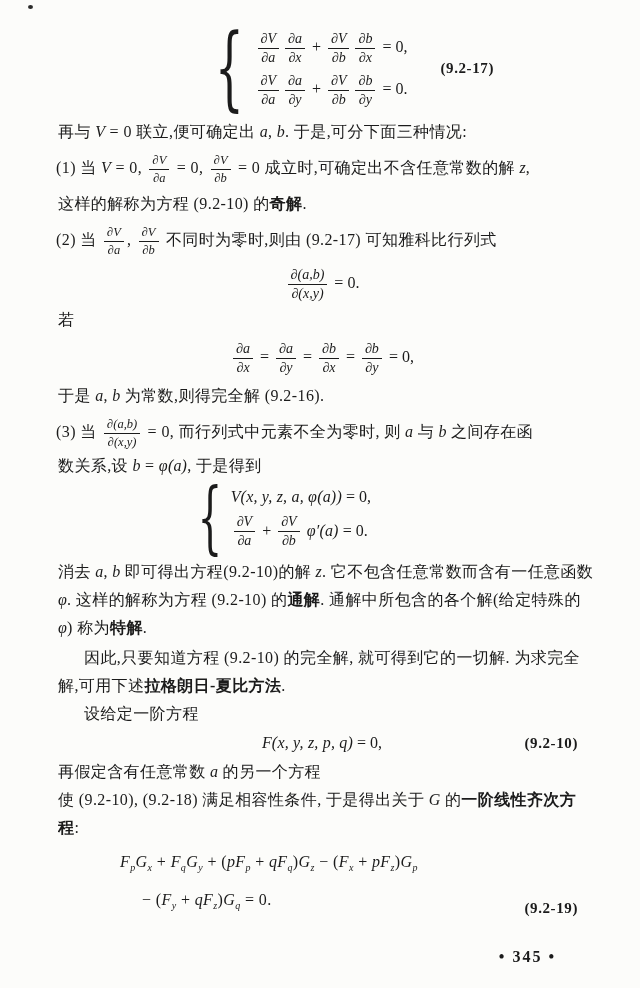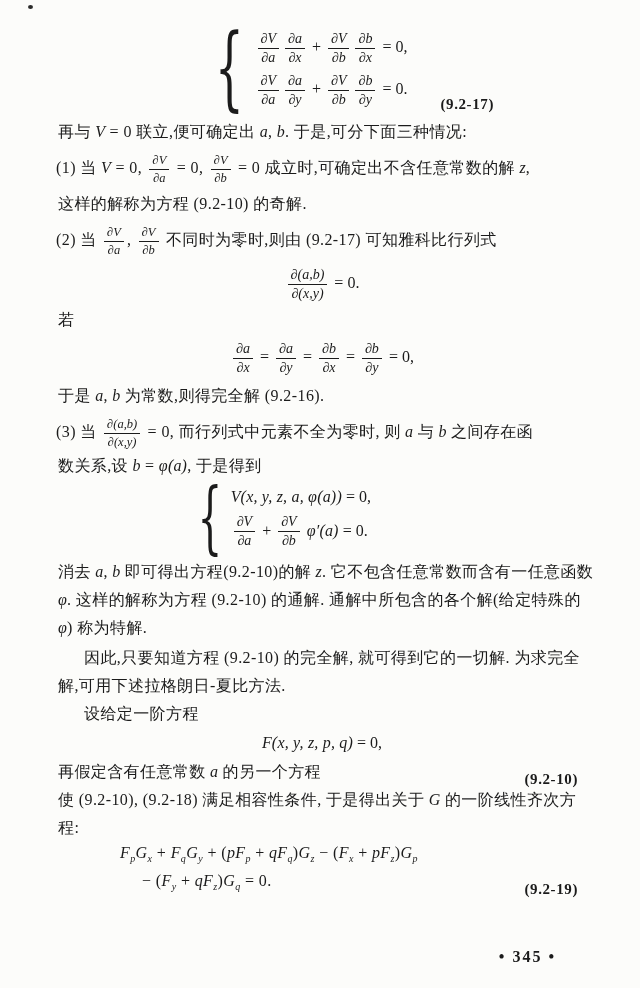--- a/index.html
+++ b/index.html
@@ -13,46 +13,46 @@
     box-sizing:border-box;
     padding:24px 26px 0 30px;
     overflow:hidden;
   }
   .speck{position:absolute;left:28px;top:5px;width:5px;height:4px;background:#2a2a2a;border-radius:50%;}
   .line,.fline{font-size:16px;letter-spacing:0.4px;white-space:nowrap;overflow:hidden;}
   .line{line-height:28px;margin-left:28px;}
   .fline{line-height:40px;}
   .indent{padding-left:26px;}
   .it{font-style:italic;letter-spacing:0.2px;}
-  .bd{font-weight:400;}
+  .bd{font-weight:700;}
   .vr{font-style:italic;}
   sub{font-size:10px;vertical-align:-4px;font-style:italic;}
   
   .frac{display:inline-block;text-align:center;vertical-align:middle;font-size:12.5px;line-height:1.15;font-style:italic;margin:0 3px;letter-spacing:0;}
   .frac .num{display:block;padding:0 3px 1px;}
   .frac .den{display:block;border-top:1.4px solid #1b1b1b;padding:1px 3px 0;}
   
   .sys{position:relative;display:flex;align-items:center;}
   .sys17{margin-left:170px;margin-top:2px;margin-bottom:8px;width:330px;}
   .sys2{margin-left:155px;margin-top:2px;margin-bottom:6px;width:340px;}
   .brace{font-family:"DejaVu Serif",serif;font-weight:400;line-height:0.9;transform:scaleX(0.5);transform-origin:center;margin-right:-4px;color:#1b1b1b;}
   .b17{font-size:92px;}
   .b2{font-size:78px;}
   .sysbody{display:block;}
   .eqrow{font-size:16px;white-space:nowrap;}
   .r-tall{line-height:42px;}
   .r-short{line-height:27px;}
   .sys .frac,.ceq .frac{font-size:14px;}
   .eqlabel{position:absolute;right:36px;font-size:15px;letter-spacing:0.6px;font-weight:600;}
-  .lab-mid{top:50%;transform:translateY(-50%);margin-top:36px;}
+  .lab-mid{top:50%;transform:translateY(-50%);}
   
   .ceq{position:relative;text-align:center;font-size:16px;line-height:46px;white-space:nowrap;}
   .ceq-short{line-height:30px;}
   .eqblock{position:relative;margin-top:2px;}
-  .eq19l1{padding-left:90px;line-height:17px;}
+  .eq19l1{padding-left:90px;line-height:36px;}
   .eq19l2{padding-left:112px;line-height:27px;}
   .pagenum{position:absolute;right:84px;bottom:22px;font-size:16px;font-weight:700;letter-spacing:2px;} .mt2{margin-top:2px;}
 </style>
 </head>
 <body>
 
 <div class="page">
   <span class="speck"></span>
 
   <div class="sys sys17">

